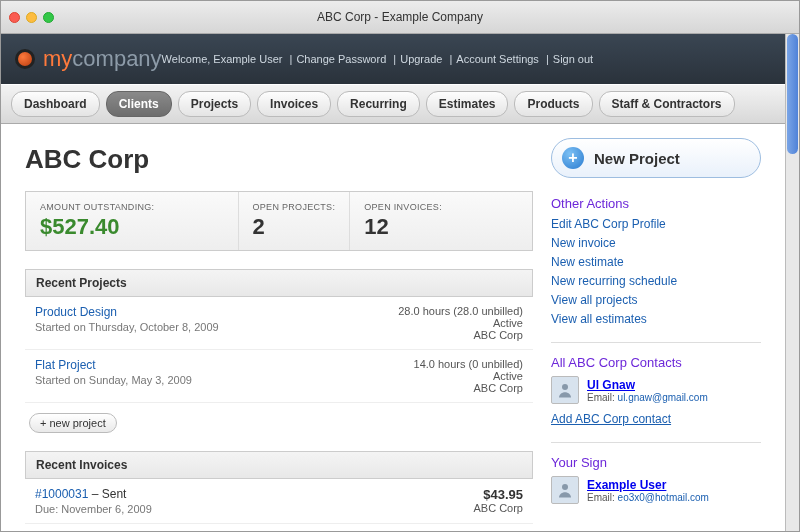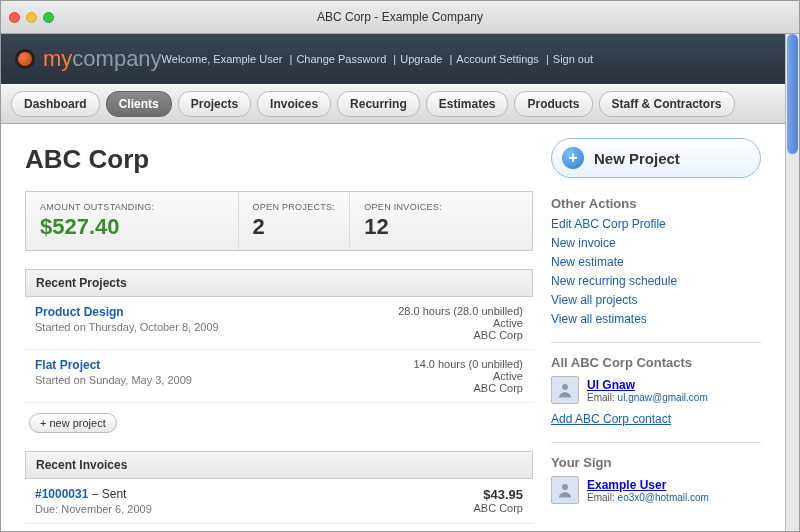--- a/index.html
+++ b/index.html
@@ -40,32 +40,32 @@
 .sumcell { padding:10px 14px; border-right:1px solid #ddd; flex:0 0 auto; }
 .sumcell:first-child{flex:0 0 42%;}
 .sumcell:last-child{border:none;}
 .sumlabel { font-size:9px; text-transform:uppercase; color:#666; letter-spacing:0.3px; font-variant:small-caps; }
 .sumval { font-size:22px; font-weight:bold; color:#333; margin-top:2px; }
 .sumval.green { color:#3a8a2e; }
 
 .panel-h { background:linear-gradient(#f4f4f4,#e8e8e8); border:1px solid #ccc; padding:6px 10px; font-weight:bold; margin-top:18px; font-size:12px; }
 
 .proj, .inv { display:flex; justify-content:space-between; border-bottom:1px solid #eee; padding:8px 10px; }
-.proj .left a, .inv .left a { color:#1b5fb0; font-weight:bold; text-decoration:none; }
+.proj .left a, .inv .left a { color:#1b5fb0; font-weight:normal; text-decoration:none; }
 .proj .left .sub, .inv .left .sub { font-size:11px; color:#777; margin-top:2px; }
 .proj .right, .inv .right { text-align:right; font-size:11px; color:#555; }
 .inv .left .status{color:#333;font-weight:normal;}
 .inv .right .amt { font-weight:bold; font-size:13px; color:#333; }
 
 .pillbtn { display:inline-block; margin:10px 4px 0; padding:3px 10px; font-size:11px; border-radius:11px; border:1px solid #bbb; background:linear-gradient(#fff,#e9e9e9); cursor:pointer; }
 
 .bigbtn { display:flex; align-items:center; gap:10px; border:1px solid #9dbde0; border-radius:22px; padding:8px 16px 8px 10px; background:linear-gradient(#fff,#e9f1fb); font-size:15px; font-weight:bold; color:#333; margin-bottom:18px; cursor:pointer; }
 .bigbtn .plus { width:22px;height:22px;border-radius:50%; background:radial-gradient(circle at 35% 30%, #7cc0f4, #2a7bd0); color:#fff; display:flex; align-items:center; justify-content:center; font-size:16px; font-weight:bold; }
 
-.side h3 { font-size:13px; font-weight:bold; color:#737373; margin-bottom:6px; }
+.side h3 { font-size:13px; font-weight:normal; color:#6d28d9; margin-bottom:6px; }
 .side ul { list-style:none; }
 .side ul li { margin:5px 0; }
 .side ul li a { color:#1b5fb0; text-decoration:none; font-size:12px; }
 .side hr { border:none; border-top:1px solid #ddd; margin:16px 0 12px; }
 .contact { display:flex; gap:8px; align-items:center; margin:6px 0; }
 .avatar { width:28px; height:28px; background:#d8e3ee; border:1px solid #bbb; border-radius:2px; display:flex; align-items:center; justify-content:center; color:#8aa; }
 .contact .nm { color:#1b5fb0; font-weight:bold; font-size:12px;}
 .contact .em { font-size:10px; color:#555; } .contact .em a{color:#1b5fb0;text-decoration:none;}
 </style>
 </head>

